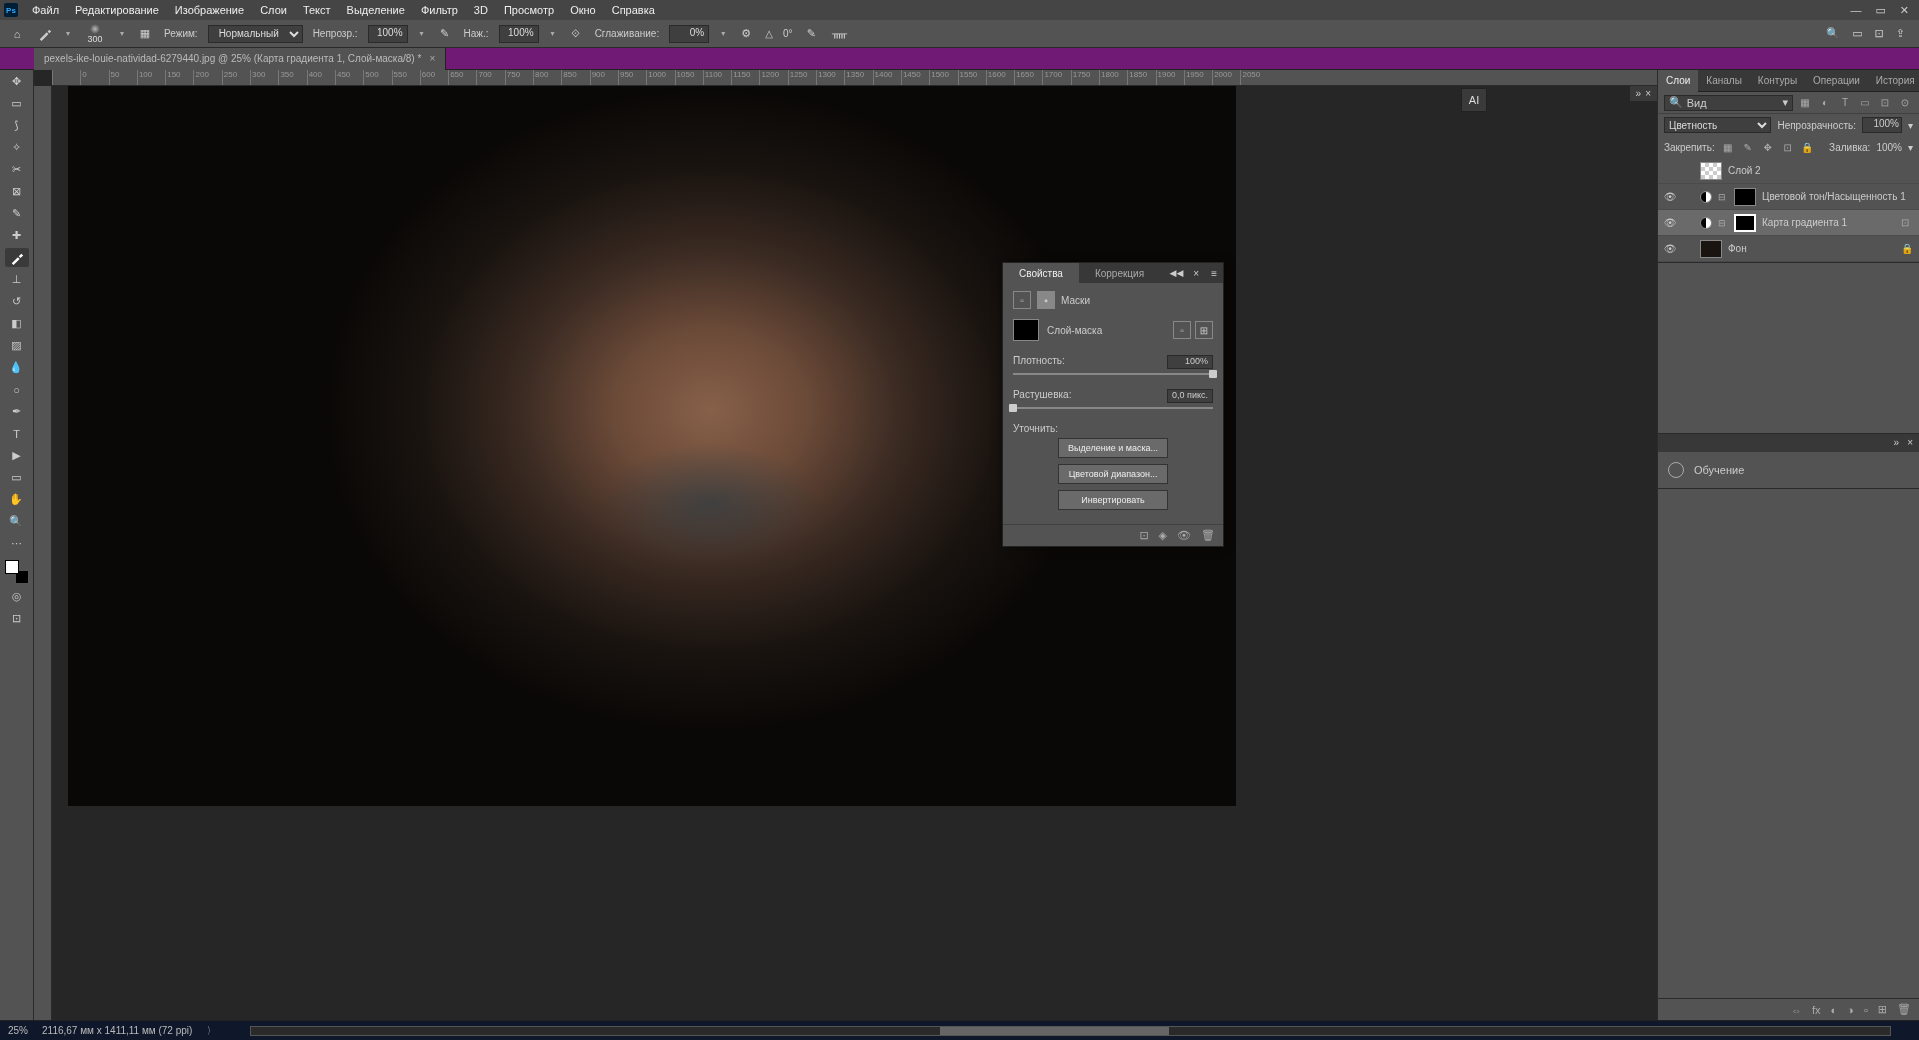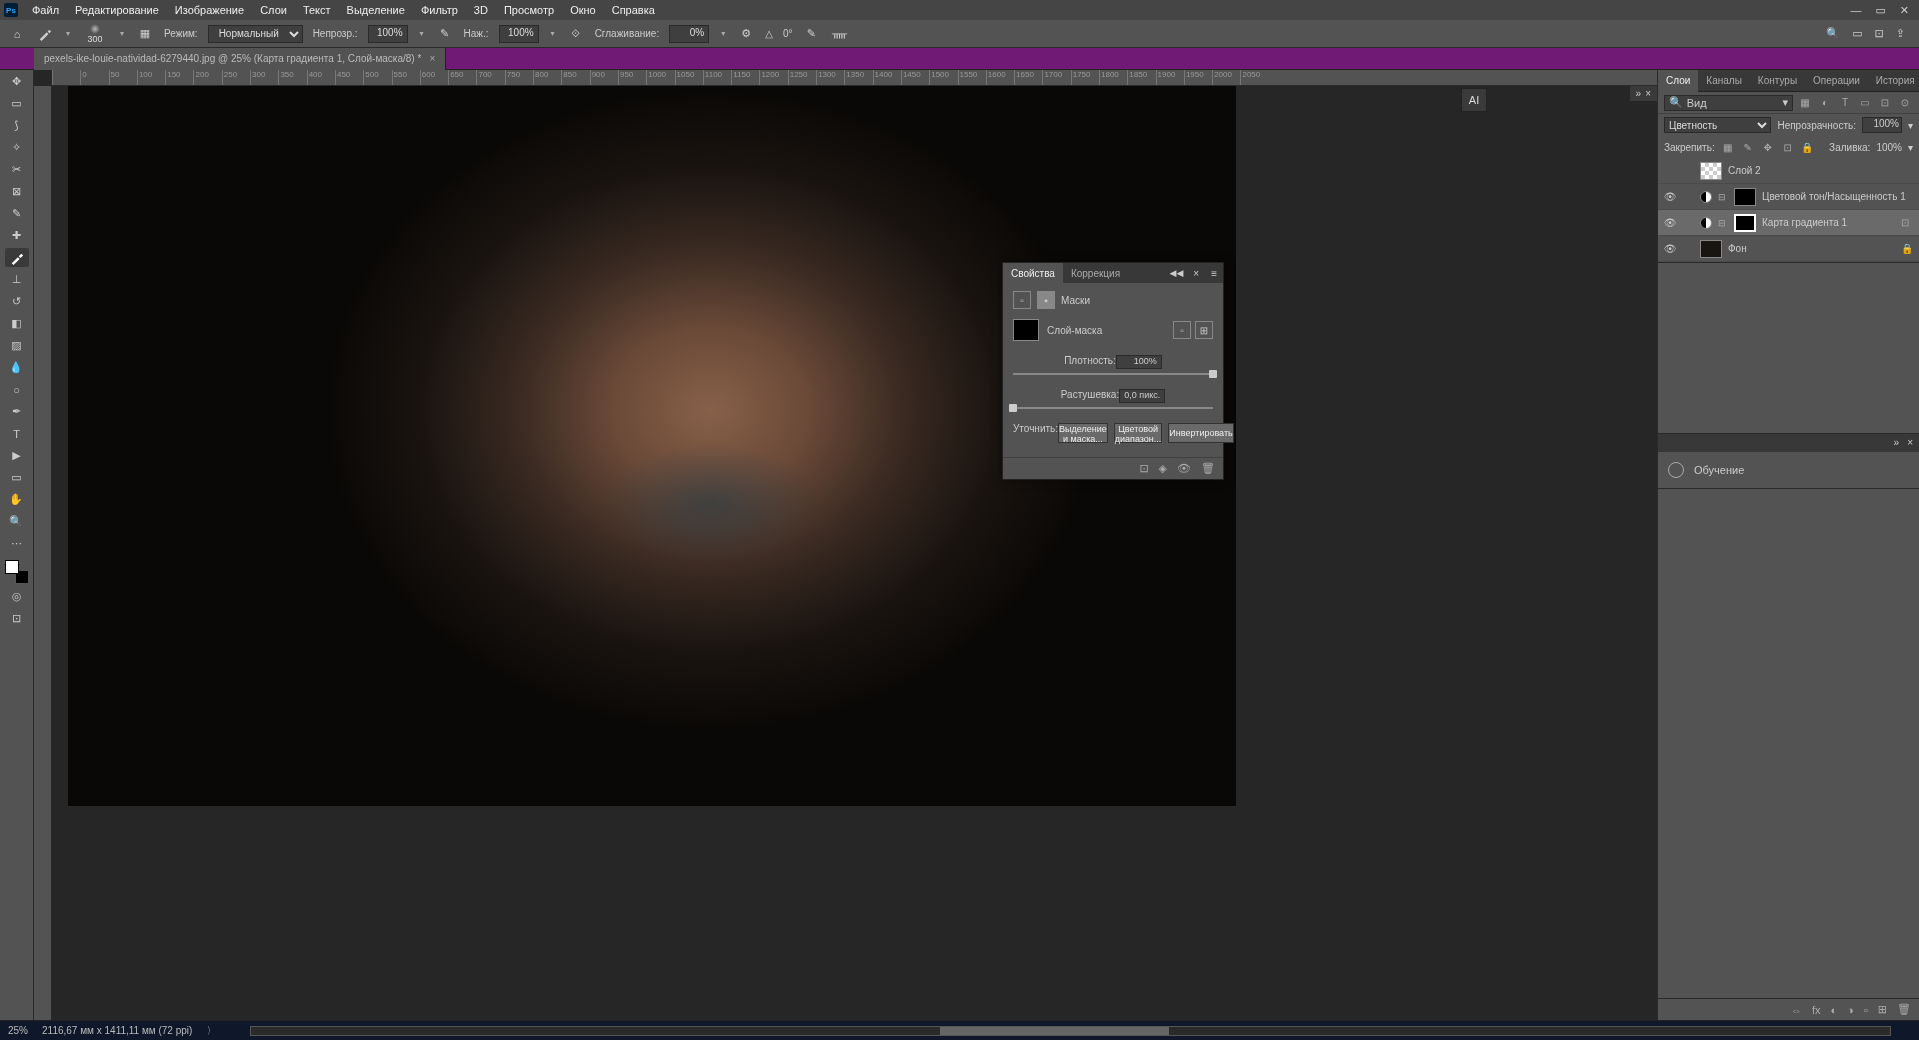--- a/index.html
+++ b/index.html
@@ -81,39 +81,39 @@
 .layer-row .thumb.trans { background: repeating-conic-gradient(#ccc 0 25%, #fff 0 50%) 0 0/8px 8px;}
 .layer-row .mask-thumb { width:22px; height:18px; background:#000; border:1px solid #888;}
 .layer-row .link-ic { width:10px; font-size:9px; color:#aaa;}
 .layer-row .adj-ic { width:12px; height:12px; border-radius:50%; background:linear-gradient(90deg,#000 50%,#fff 50%); border:1px solid #888;}
 .layer-row .lname { flex:1; overflow:hidden; white-space:nowrap; text-overflow:ellipsis;}
 .layer-row .lock-ic { width:14px; color:#aaa;}
 
 
 .props-panel { position:absolute; left:1002px; top:262px; width:222px; background:#535353; border:1px solid #222; box-shadow:0 0 8px rgba(0,0,0,0.5); z-index:50;}
 .props-panel .pp-header { height:20px; background:#383838; display:flex; align-items:center; font-size:10px;}
-.props-panel .pp-header .ptab { padding:0 8px; height:20px; display:flex; align-items:center; color:#aaa;}
+.props-panel .pp-header .ptab { padding:0 16px; height:20px; display:flex; align-items:center; color:#aaa;}
 .props-panel .pp-header .ptab.active { background:#535353; color:#eee;}
 .props-panel .pp-header .collapse { margin-left:auto; padding:0 4px; font-size:9px;}
 .props-panel .pp-header .close { padding:0 6px;}
 .props-panel .pp-body { padding:8px 10px; font-size:10px; color:#ccc;}
 .props-panel .mask-row { display:flex; align-items:center; gap:6px; margin-bottom:10px;}
 .props-panel .mask-sel { width:18px; height:18px; border:1px solid #888; display:flex; align-items:center; justify-content:center;}
 .props-panel .mask-sel.active { background:#888;}
 .props-panel .layer-mask-row { display:flex; align-items:center; gap:8px; margin-bottom:14px;}
 .props-panel .lm-thumb { width:26px; height:22px; background:#000; border:1px solid #888;}
 .props-panel .lm-icons { margin-left:auto; display:flex; gap:4px;}
 .props-panel .lm-icons span { width:18px; height:18px; border:1px solid #888; display:flex; align-items:center; justify-content:center;}
 .props-panel .slider-row { margin-bottom:14px;}
-.props-panel .slider-row .sl-head { display:flex; justify-content:center; margin-bottom:4px;}
+.props-panel .slider-row .sl-head { display:flex; justify-content:space-between; margin-bottom:4px;}
 .props-panel .slider-row .sl-val { background:#3f3f3f; border:1px solid #2a2a2a; padding:0 4px; height:14px; font-size:9px; width:46px; text-align:right;}
 .props-panel .slider-track { height:2px; background:#888; position:relative; margin-top:4px;}
 .props-panel .slider-thumb { position:absolute; width:8px; height:8px; background:#ccc; border-radius:1px; top:-3px; transform:translateX(-4px);}
 .props-panel .refine-row { display:flex; align-items:flex-start; margin-bottom:6px;}
-.props-panel .refine-btns { display:flex; flex-direction:row; gap:6px; width:110px;}
+.props-panel .refine-btns { display:flex; flex-direction:column; gap:6px; width:110px;margin-top:15px;}
 .props-panel .refine-btns button { background:#6a6a6a; border:1px solid #333; color:#eee; font-size:9px; height:20px; cursor:pointer;}
 .props-panel .pp-footer { height:22px; border-top:1px solid #404040; display:flex; justify-content:flex-end; align-items:center; gap:10px; padding:0 8px;}
 .props-panel .pp-footer span { font-size:11px; color:#aaa; cursor:pointer;}
 
 
 .learn-panel { border-top:1px solid #2a2a2a; }
 .learn-panel .lp-header { height:18px; background:#383838; display:flex; align-items:center; justify-content:flex-end; gap:8px; padding:0 6px; font-size:10px;}
 .learn-panel .lp-body { height:36px; display:flex; align-items:center; gap:10px; padding:0 10px;}
 .learn-panel .bulb { width:16px; height:16px; border:1px solid #aaa; border-radius:50%;}
 

